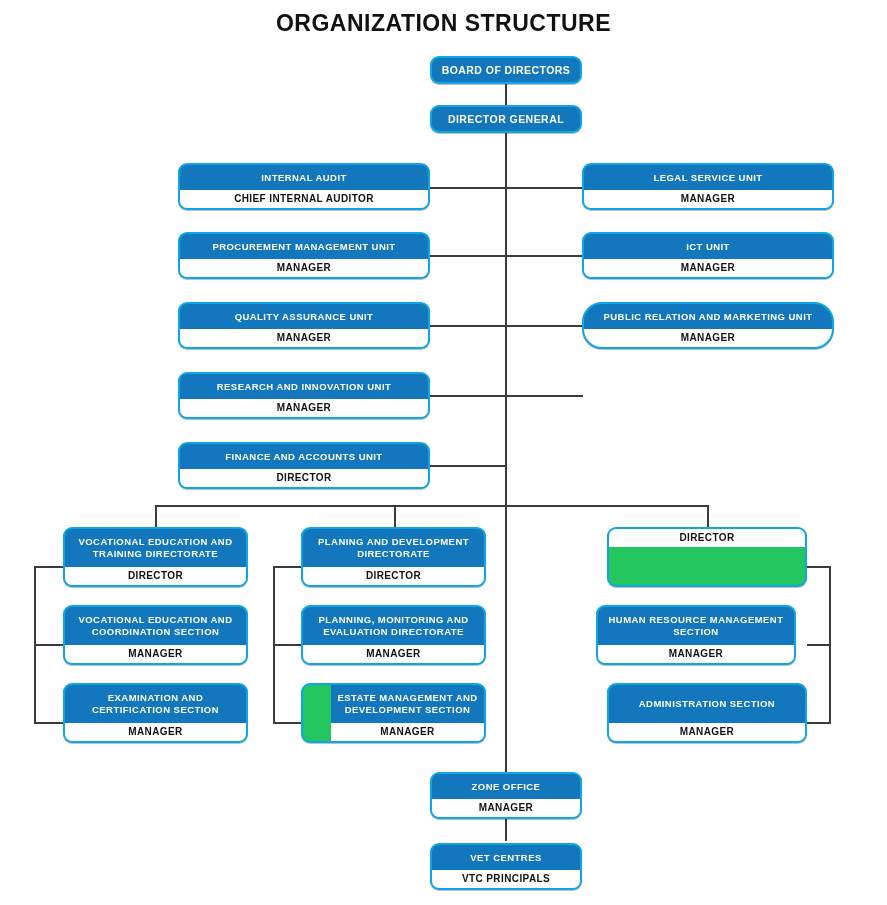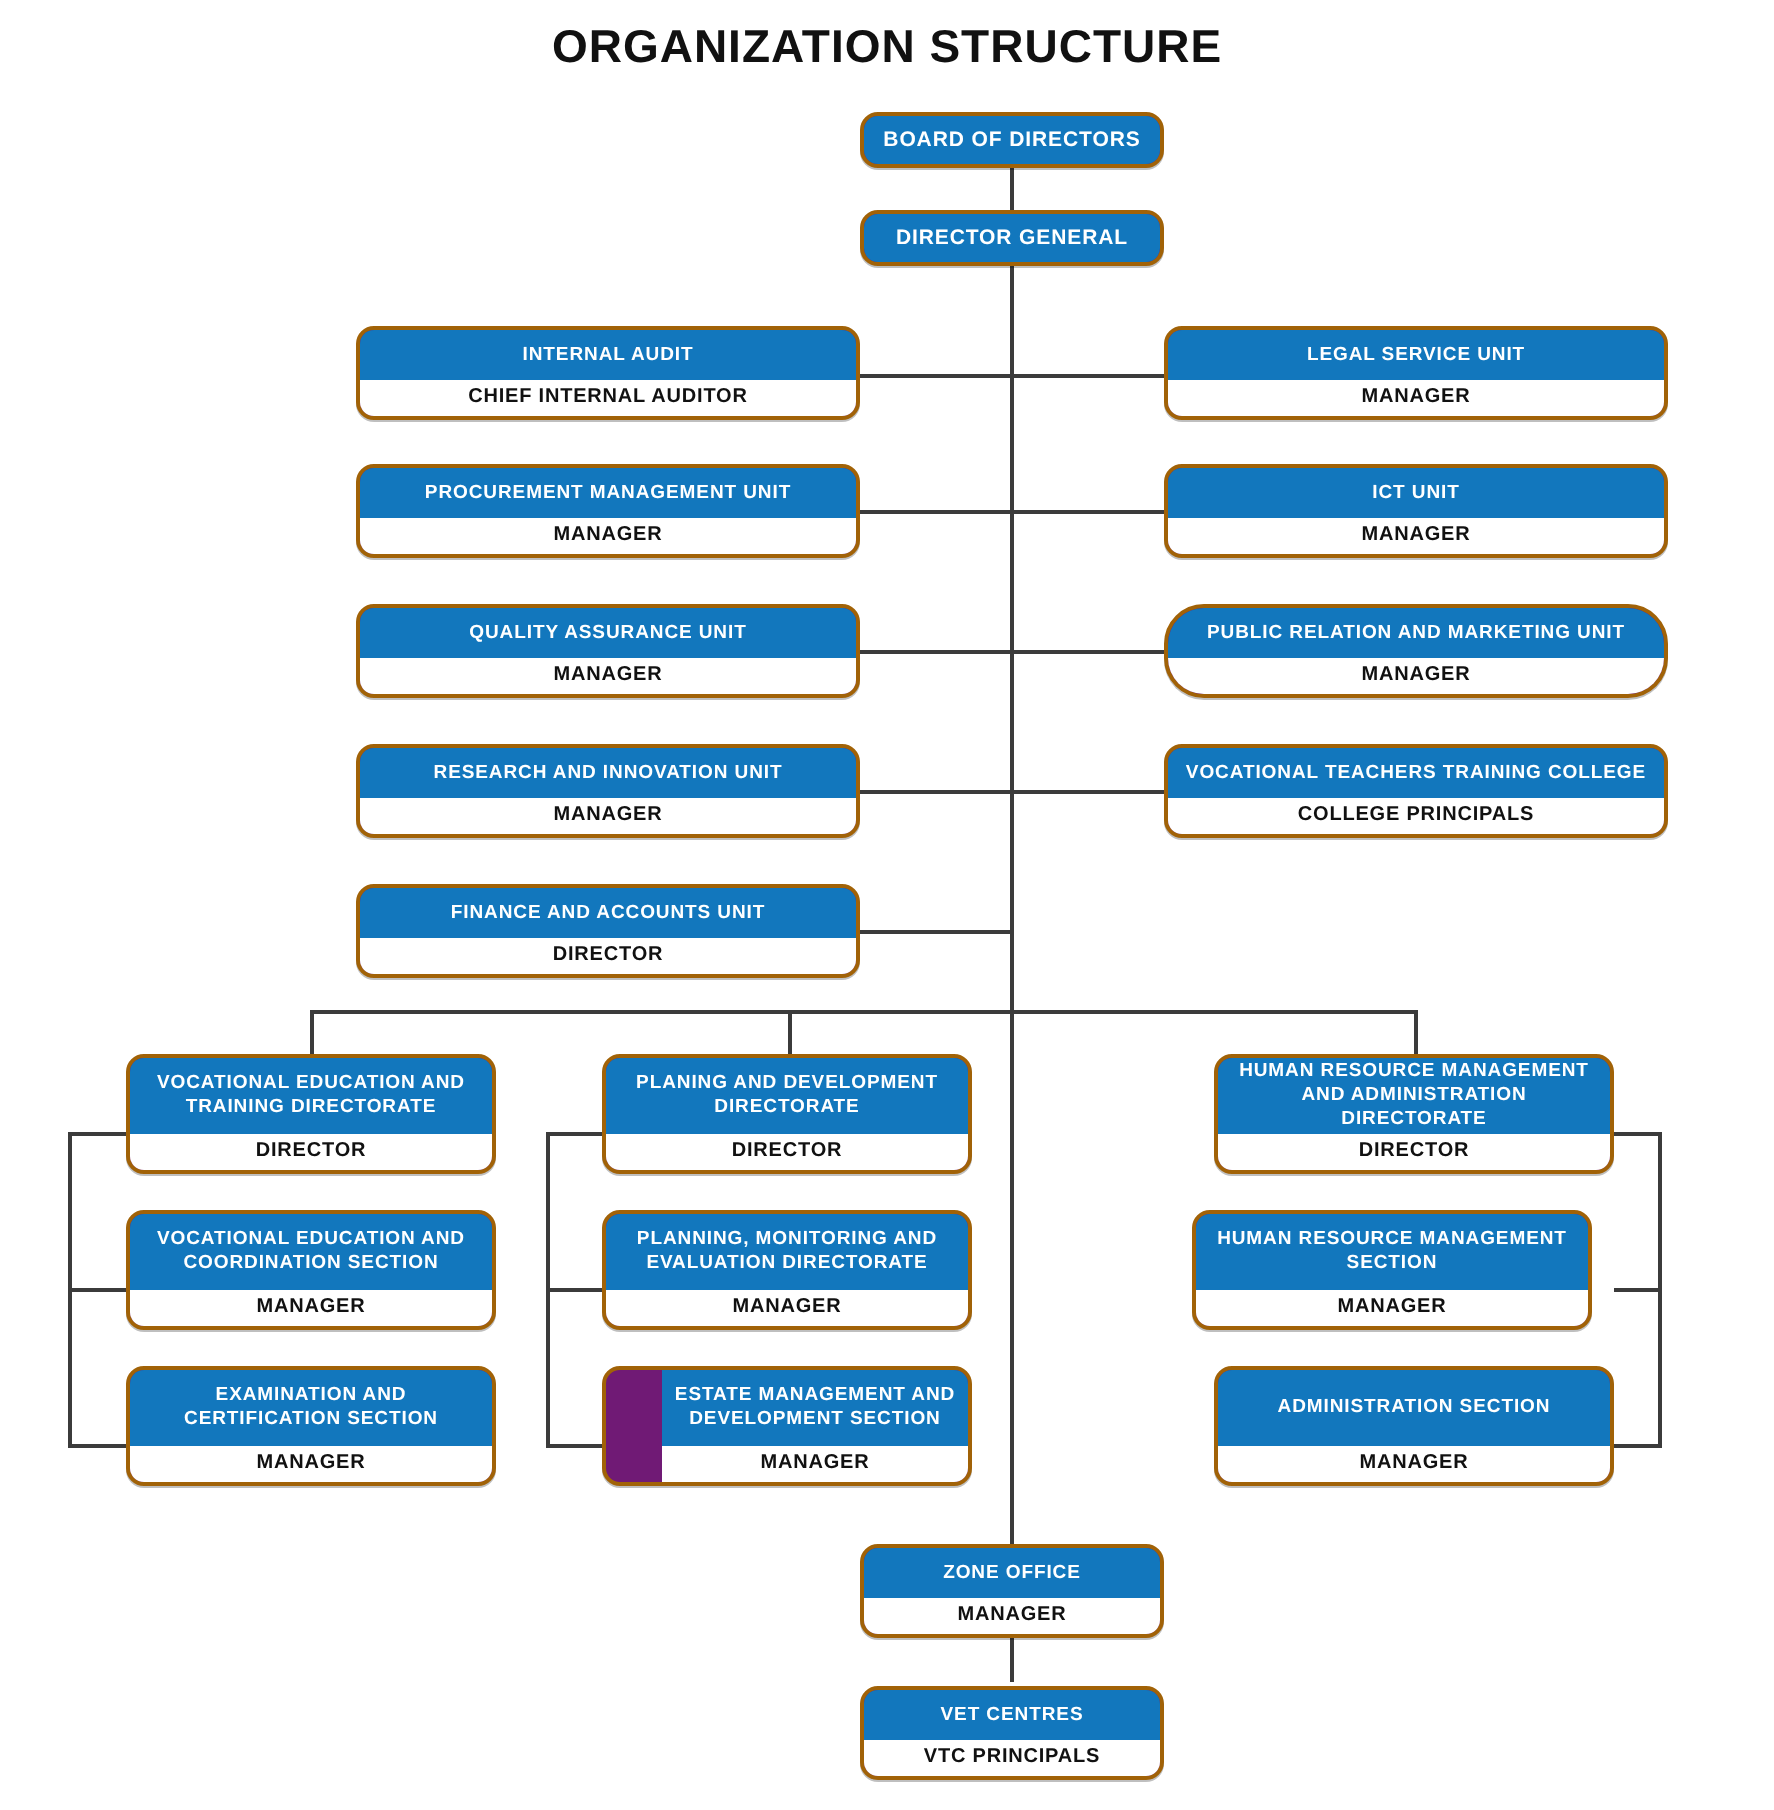--- a/index.html
+++ b/index.html
@@ -38,23 +38,23 @@
     background: #3b3b3b;
     z-index: 1;
   }
   .line.v { width: 2px; }
   .line.h { height: 2px; }
 
   
   .node {
     position: absolute;
     z-index: 3;
-    border: 2px solid #a16207;
+    border: 2px solid #0ea5e9;
     border-radius: 9px;
-    background: #701a75;
+    background: #22c55e;
     box-sizing: border-box;
     overflow: hidden;
     box-shadow: 0 1px 0 rgba(0,0,0,0.25);
   }
   .node .head {
     background: #1277bd;
     color: #ffffff;
     font-weight: bold;
     text-align: center;
     letter-spacing: 0.45px;
@@ -180,24 +180,20 @@
     <div class="body">MANAGER</div>
   </div>
   <div class="node n-side" style="left:582px; top:232px;">
     <div class="head">ICT UNIT</div>
     <div class="body">MANAGER</div>
   </div>
   <div class="node n-side" style="left:582px; top:302px;border-radius:20px;">
     <div class="head">PUBLIC RELATION AND MARKETING UNIT</div>
     <div class="body">MANAGER</div>
   </div>
-  <div class="node n-side" style="left:582px; top:372px;">
-    <div class="head">VOCATIONAL TEACHERS TRAINING COLLEGE</div>
-    <div class="body">COLLEGE PRINCIPALS</div>
-  </div>
 
   <div class="node n-col" style="left:63px; top:527px;">
     <div class="head">VOCATIONAL EDUCATION AND TRAINING DIRECTORATE</div>
     <div class="body">DIRECTOR</div>
   </div>
   <div class="node n-col" style="left:63px; top:605px;">
     <div class="head">VOCATIONAL EDUCATION AND COORDINATION SECTION</div>
     <div class="body">MANAGER</div>
   </div>
   <div class="node n-col" style="left:63px; top:683px;">
@@ -212,21 +208,20 @@
   <div class="node n-col" style="left:301px; top:605px;">
     <div class="head">PLANNING, MONITORING AND EVALUATION DIRECTORATE</div>
     <div class="body">MANAGER</div>
   </div>
   <div class="node n-col" style="left:301px; top:683px;padding-left:28px;">
     <div class="head">ESTATE MANAGEMENT AND DEVELOPMENT SECTION</div>
     <div class="body">MANAGER</div>
   </div>
 
   <div class="node n-colr" style="left:607px; top:527px;">
-    <div class="head">HUMAN RESOURCE MANAGEMENT AND ADMINISTRATION DIRECTORATE</div>
     <div class="body">DIRECTOR</div>
   </div>
   <div class="node n-colr" style="left:596px; top:605px;">
     <div class="head">HUMAN RESOURCE MANAGEMENT SECTION</div>
     <div class="body">MANAGER</div>
   </div>
   <div class="node n-colr" style="left:607px; top:683px;">
     <div class="head">ADMINISTRATION SECTION</div>
     <div class="body">MANAGER</div>
   </div>

